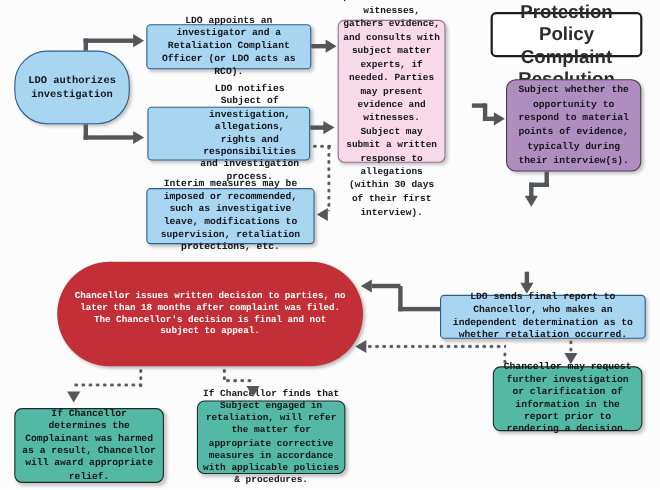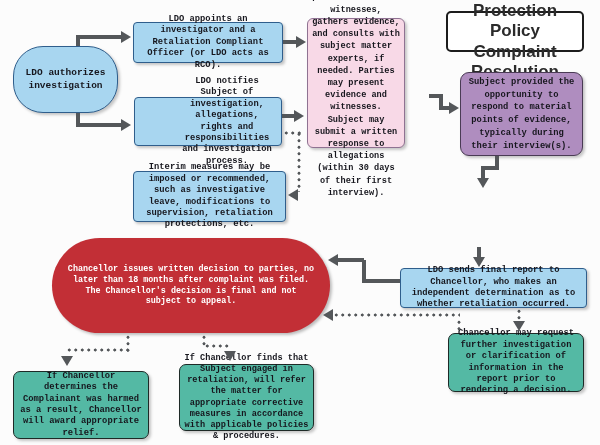--- a/index.html
+++ b/index.html
@@ -119,21 +119,21 @@
   <div class="node blue n-notifies">
     <span>LDO notifies Subject of investigation, allegations, rights and responsibilities and investigation process.</span>
   </div>
   <div class="node pink n-interviews">
     <span>Investigator interviews parties and other witnesses, gathers evidence, and consults with subject matter experts, if needed. Parties may present evidence and witnesses. Subject may submit a written response to allegations (within 30 days of their first interview).</span>
   </div>
   <div class="node blue n-interim">
     <span>Interim measures may be imposed or recommended, such as investigative leave, modifications to supervision, retaliation protections, etc.</span>
   </div>
   <div class="node purple n-respond">
-    <span>Subject provided the opportunity to respond to material points of evidence, typically during their interview(s).</span>
+    <span>Subject whether the opportunity to respond to material points of evidence, typically during their interview(s).</span>
   </div>
   <div class="node blue n-sends">
     <span>LDO sends final report to Chancellor, who makes an independent determination as to whether retaliation occurred.</span>
   </div>
   <div class="node n-decision">
     <span>Chancellor issues written decision to parties, no later than 18 months after complaint was filed. The Chancellor's decision is final and not subject to appeal.</span>
   </div>
   <div class="node green n-request">
     <span>Chancellor may request further investigation or clarification of information in the report prior to rendering a decision.</span>
   </div>

